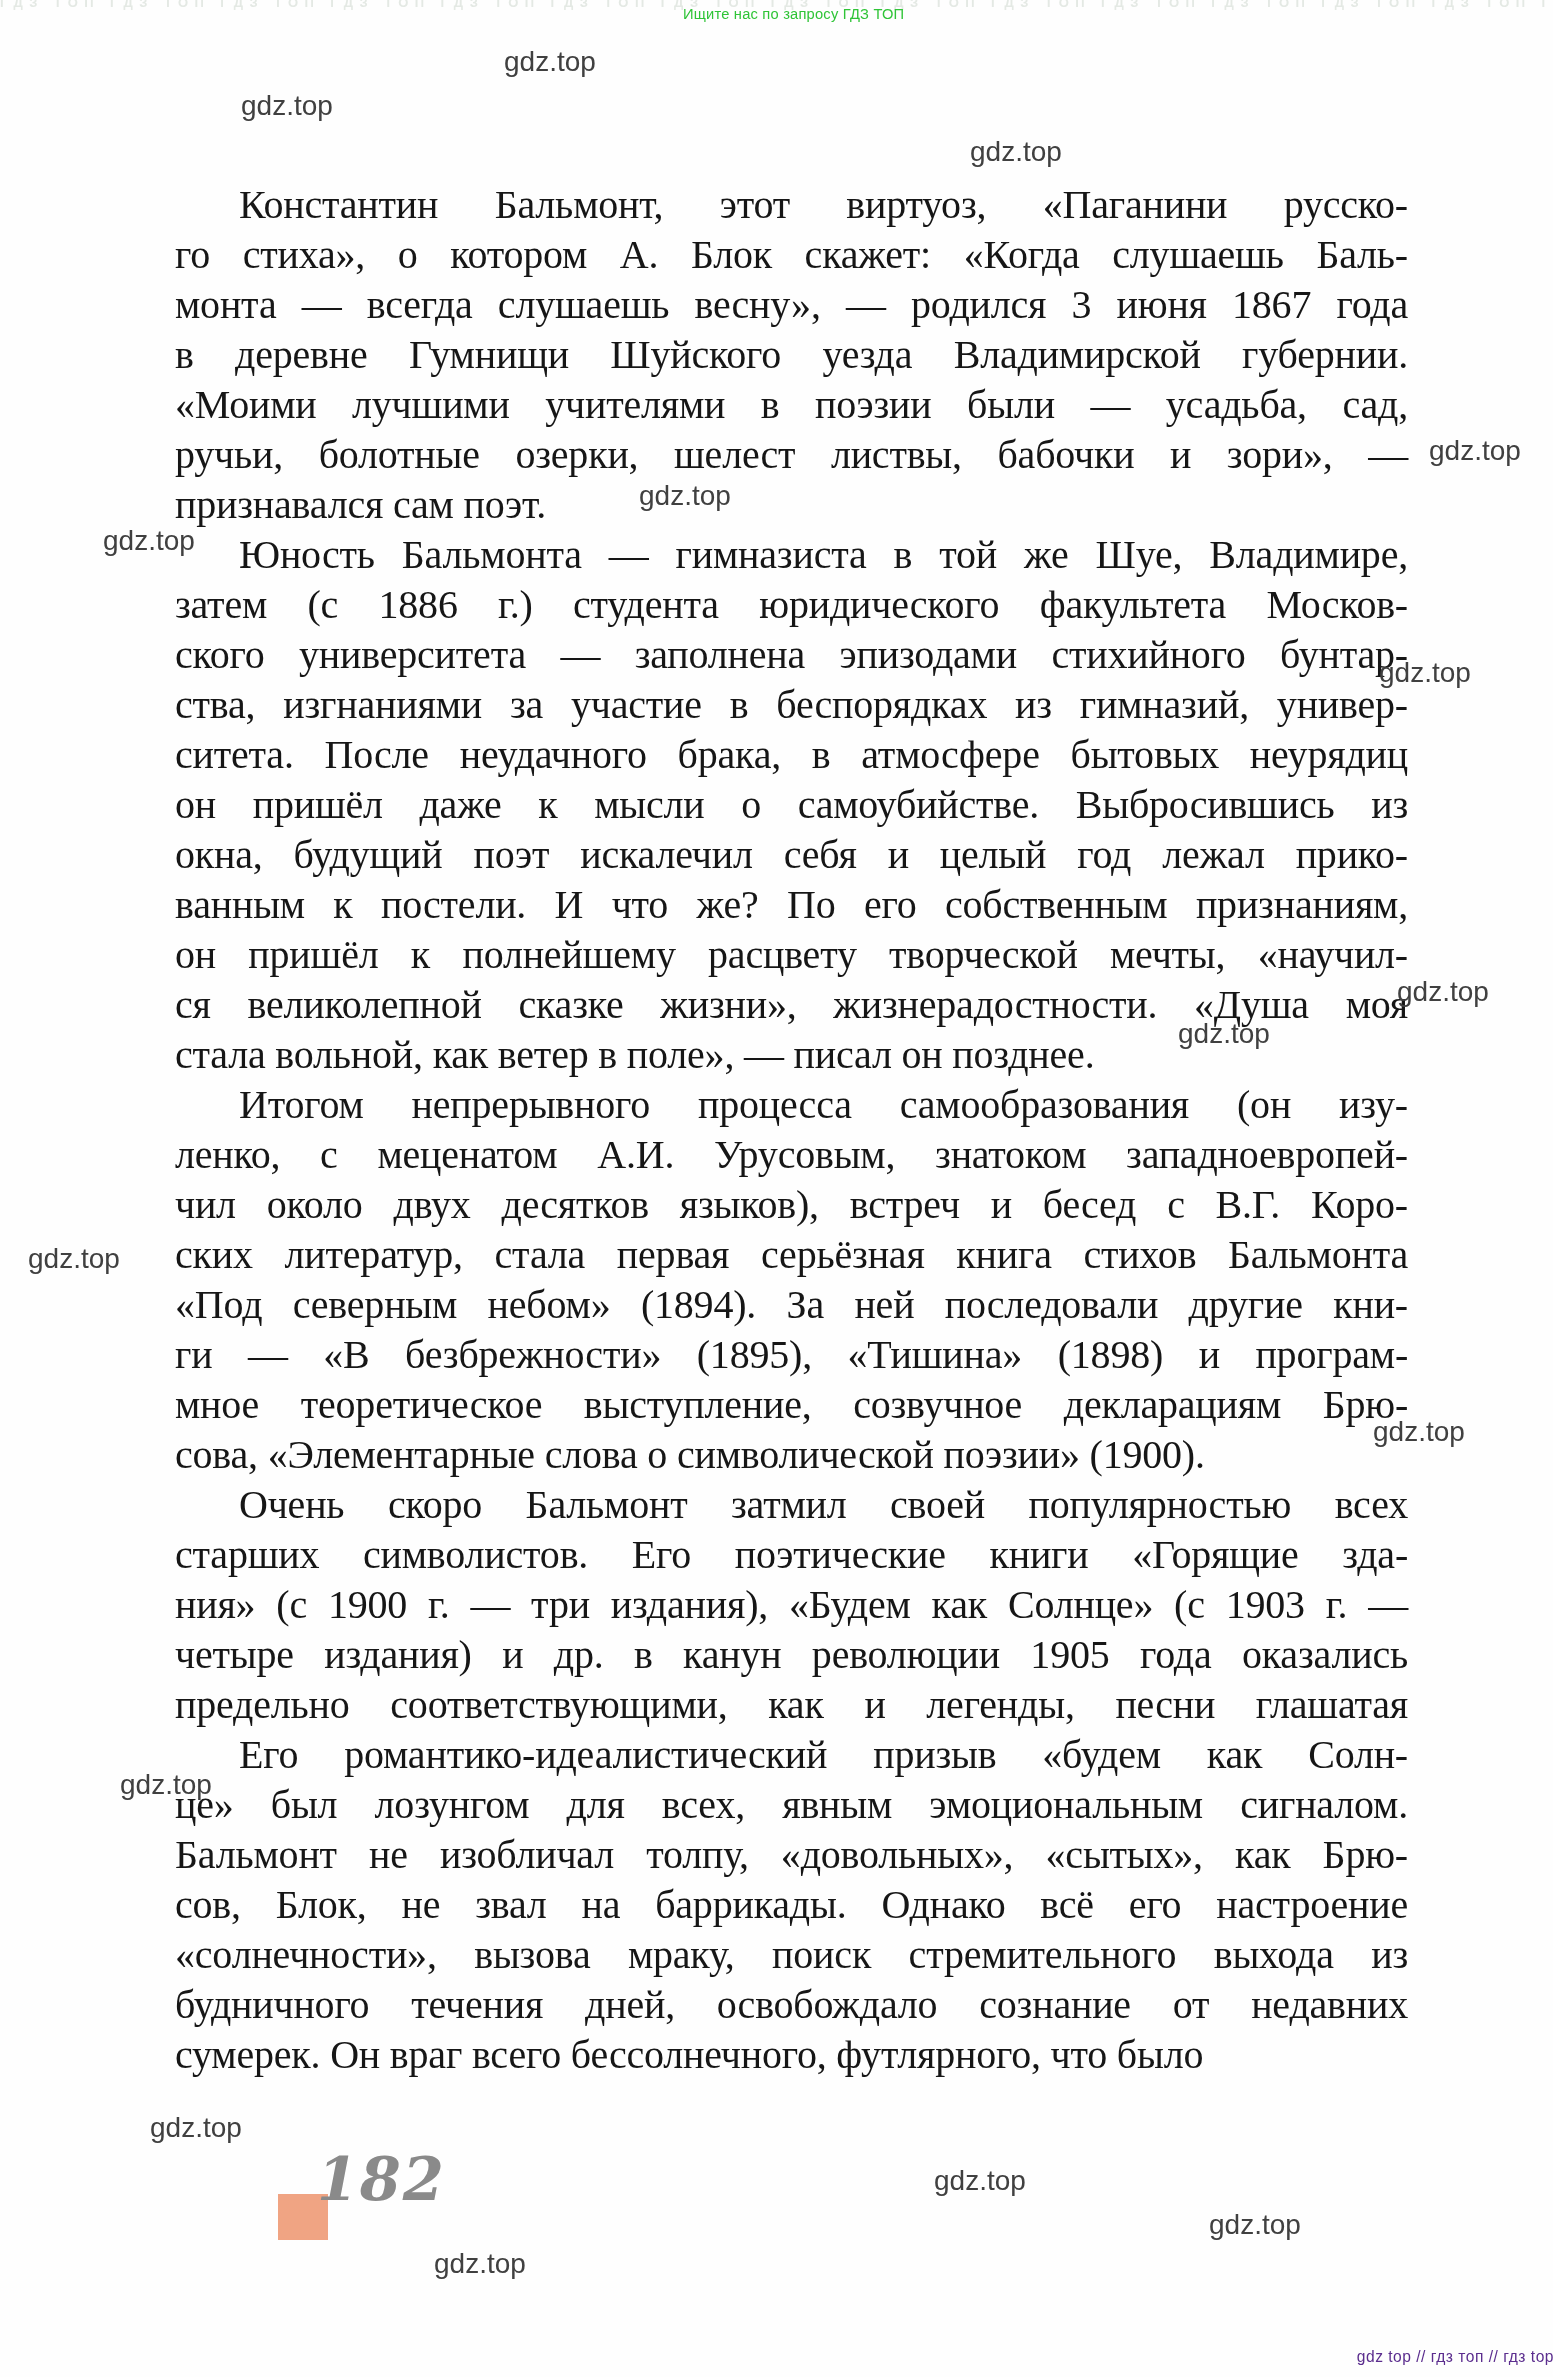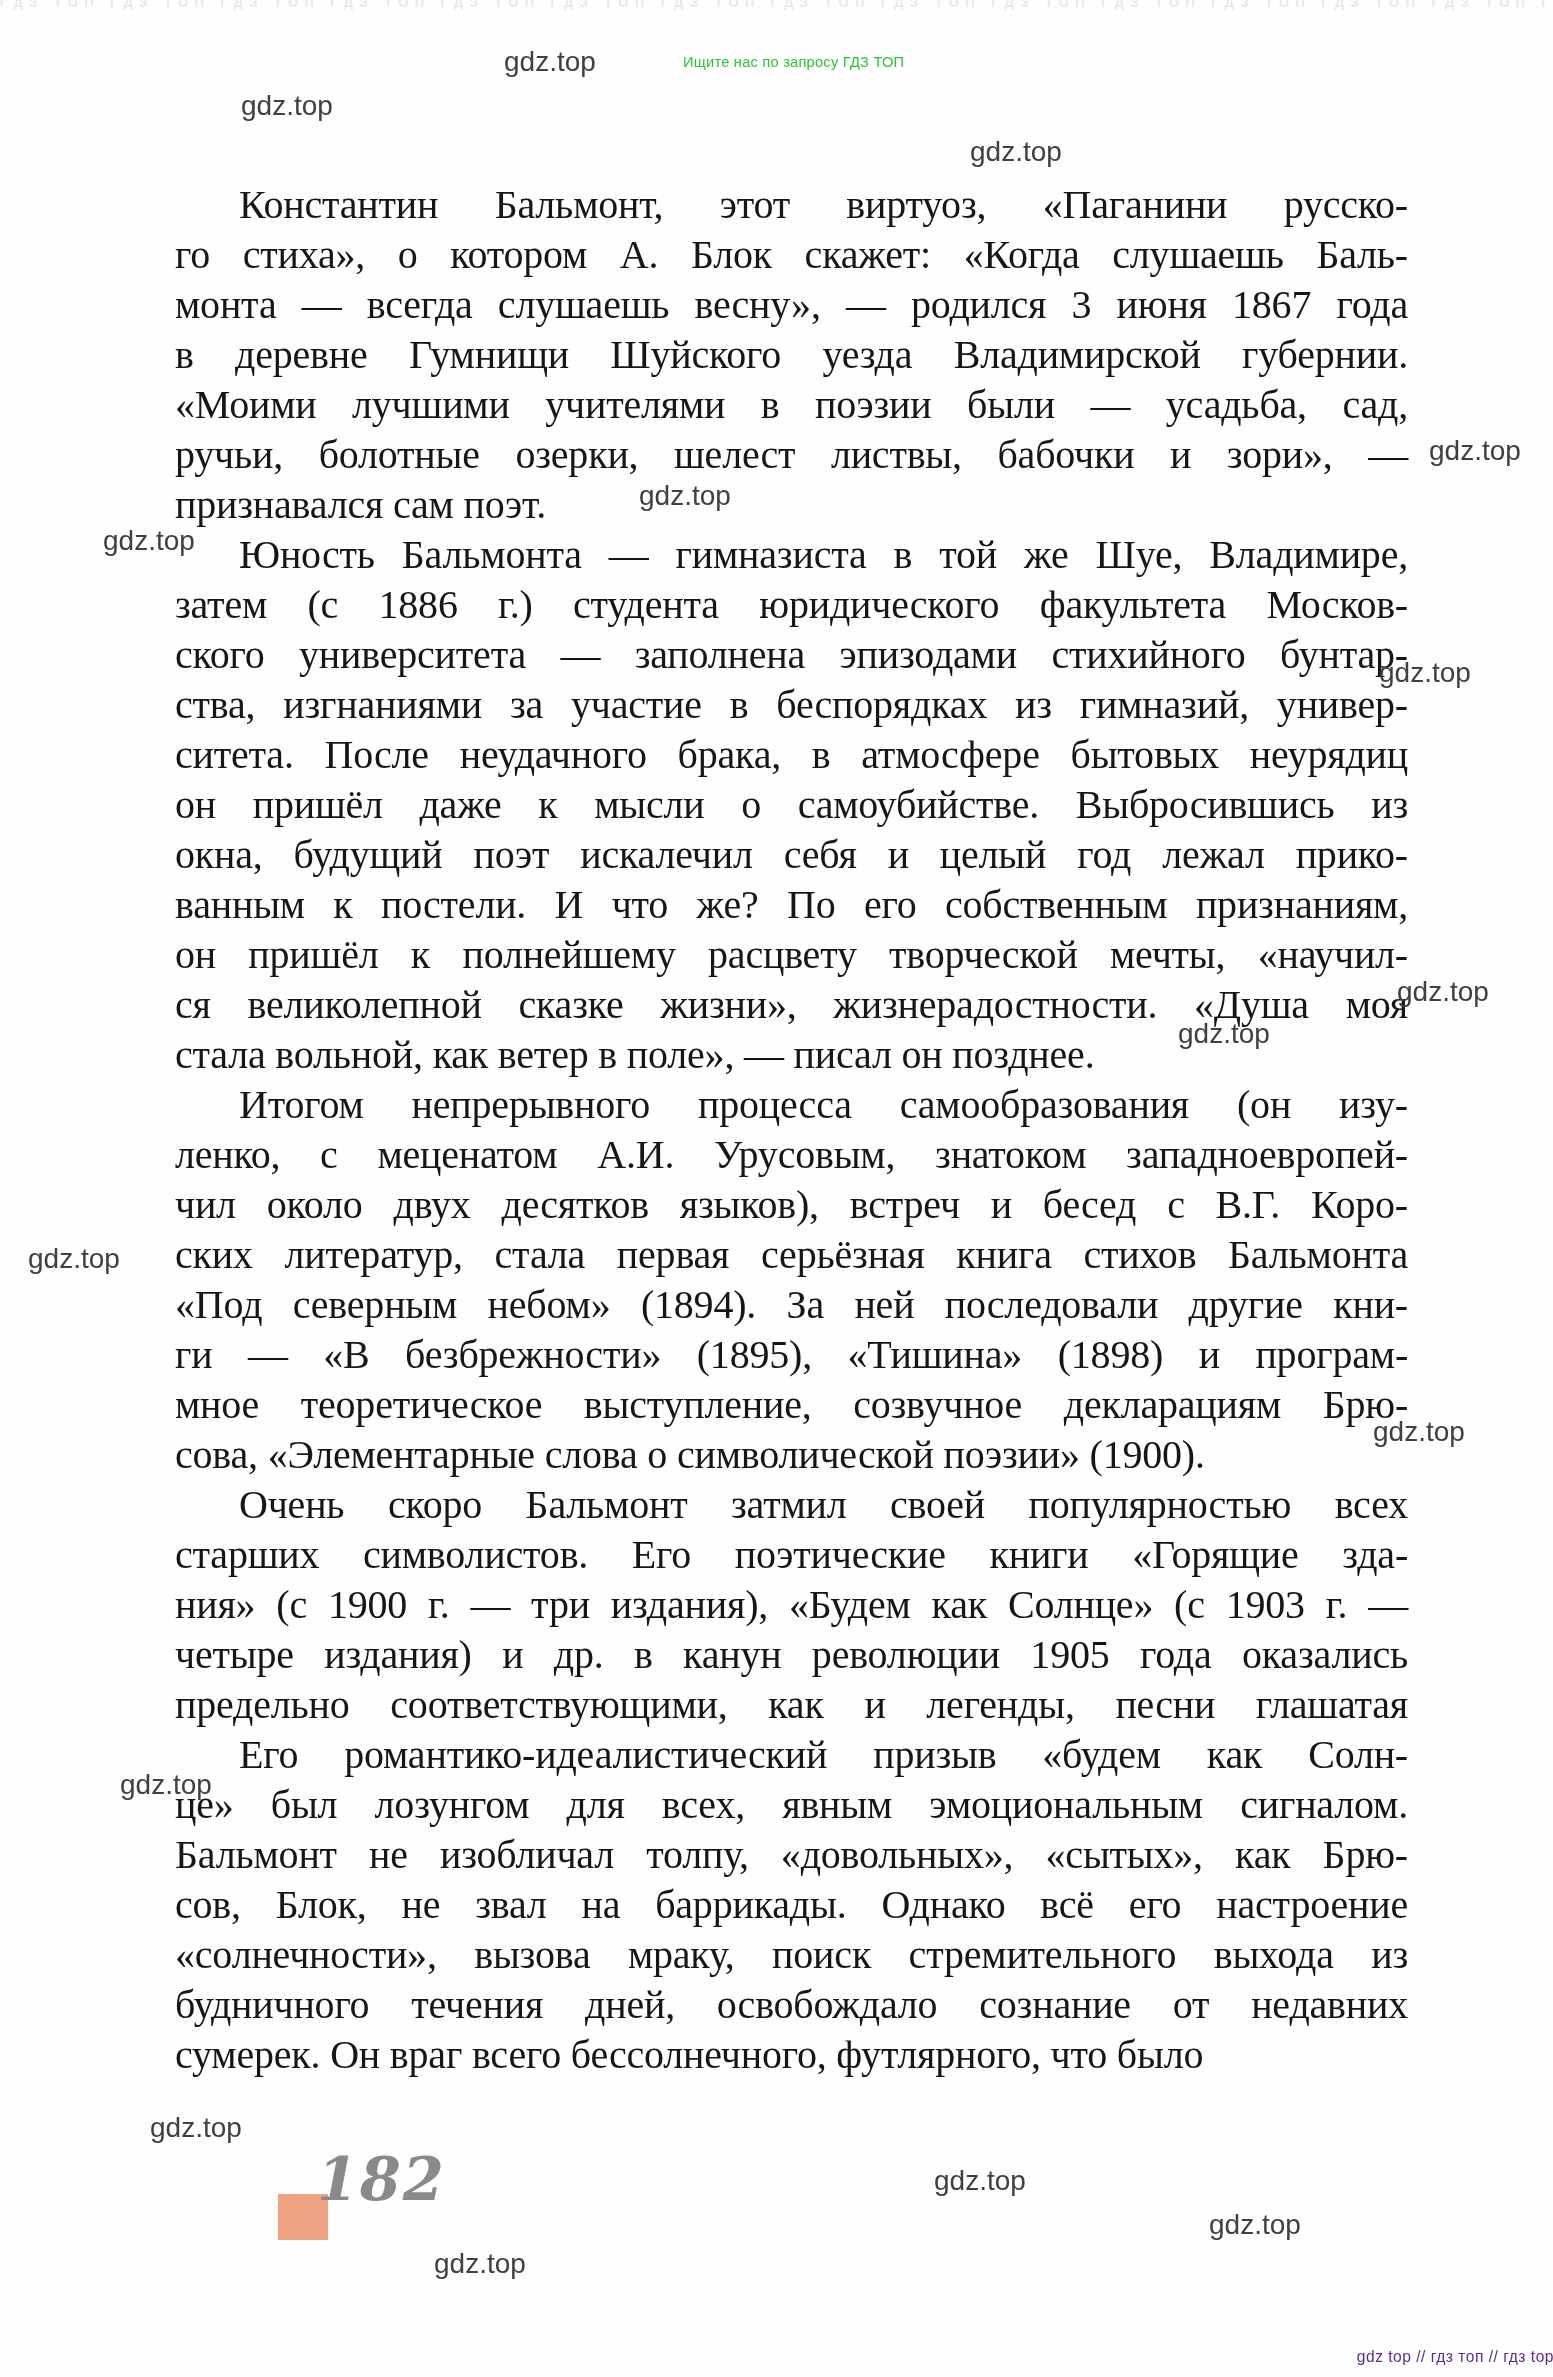--- a/index.html
+++ b/index.html
@@ -29,21 +29,20 @@
 
   
   .promo {
     position: absolute;
     top: 6.4px; left: 683px;
     font-family: "Liberation Sans", sans-serif;
     font-size: 14.7px;
     font-weight: 500;
     letter-spacing: 0.2px;
     white-space: nowrap;
-    margin-top: 48px;
   }
 
   
   .article {
     position: absolute;
     left: 175px;
     top: 180px;
     width: 1233px;
     font-size: 40px;
     line-height: 50px;

